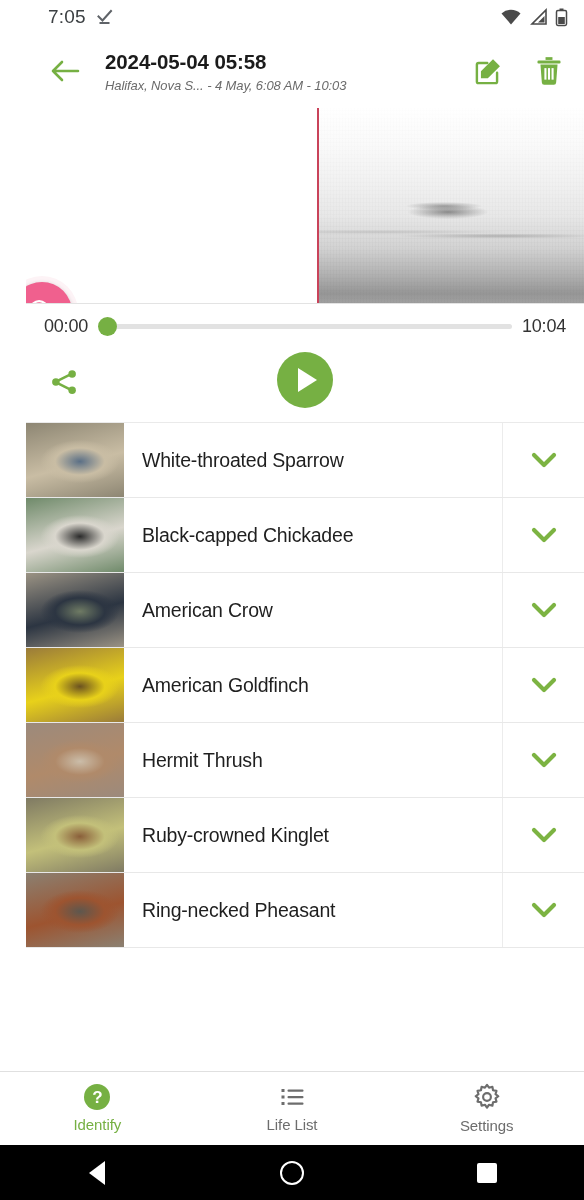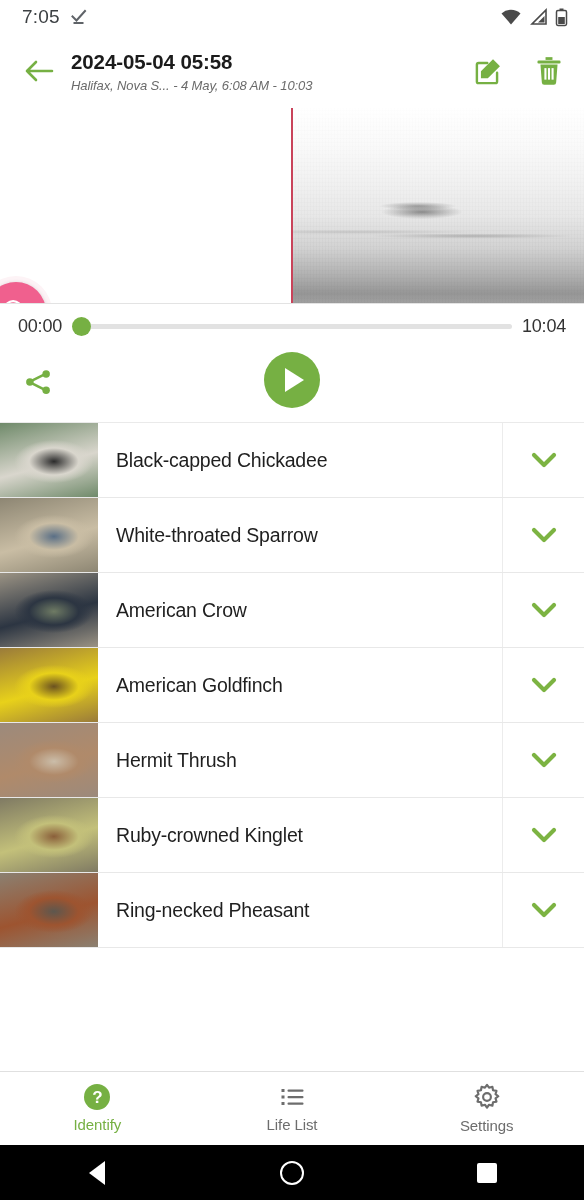--- a/index.html
+++ b/index.html
@@ -3,39 +3,39 @@
 <meta charset="utf-8">
 <style>
   * { margin:0; padding:0; box-sizing:border-box; }
   html,body { width:584px; height:1200px; }
   body {
     font-family:"Liberation Sans", sans-serif;
     background:#ffffff;
     overflow:hidden;
     -webkit-font-smoothing:antialiased;
   }
-  #app { position:relative; width:584px; height:1200px; background:#fff; }
+  #app { position:relative; width:584px; height:1200px; background:#fff;padding-left:26px; }
 
   
   .statusbar {
     height:34px; display:flex; align-items:center;
     justify-content:space-between; padding:0 16px 0 22px;
     background:#fff;
   }
   .sb-left { display:flex; align-items:center; gap:9px; }
   .sb-time { font-size:19px; color:#3c4043; letter-spacing:.2px; }
   .sb-right { display:flex; align-items:center; gap:7px; }
 
   
   .appbar {
     height:74px; display:flex; align-items:center;
     padding:0 18px 0 14px; background:#fff;
   }
   .back-btn { width:50px; height:50px; display:flex; align-items:center; justify-content:center; }
-  .titles { flex:1; margin-left:7px; }
+  .titles { flex:1; margin-left:15px; }
   .title-main { font-size:20.5px; font-weight:bold; color:#1b1b1b; letter-spacing:-.1px; }
   .title-sub { font-size:13px; color:#6b6b6b; margin-top:4px; letter-spacing:-.1px;font-style:italic; }
   .appbar-actions { display:flex; align-items:center; gap:26px; }
   .act-btn { width:34px; height:34px; display:flex; align-items:center; justify-content:center; }
 
   
   .spectro-wrap {
     position:relative; height:196px; width:584px;
     background:#fff; overflow:hidden;
     border-bottom:1px solid #e3e3e3;
@@ -224,34 +224,34 @@
         </svg>
       </div>
       <div class="play-btn">
         <div class="play-tri"></div>
       </div>
     </div>
   </div>
 
   <div class="list" id="bird-list">
       <div class="row">
+        <div class="thumb" style="background: radial-gradient(55px 30px at 55% 52%, rgb(90, 111, 134) 0%, rgb(201, 189, 164) 45%, rgba(0, 0, 0, 0) 72%), linear-gradient(165deg, rgb(141, 134, 115) 0%, rgb(201, 189, 164) 55%, rgb(141, 134, 115) 100%);"></div>
+        <div class="row-name">
+          <span>White-throated Sparrow</span>
+        </div>
+        <div class="chev-cell">
+          <svg width="30" height="22" viewBox="0 0 30 22">
+            <path d="M5 6 L15 16 L25 6" stroke="#7cb342" stroke-width="4.2" fill="none" stroke-linecap="round" stroke-linejoin="round"></path>
+          </svg>
+        </div>
+      </div>
+      <div class="row">
         <div class="thumb" style="background: radial-gradient(55px 30px at 55% 52%, rgb(43, 43, 43) 0%, rgb(217, 214, 205) 45%, rgba(0, 0, 0, 0) 72%), linear-gradient(165deg, rgb(111, 138, 106) 0%, rgb(217, 214, 205) 55%, rgb(111, 138, 106) 100%);"></div>
         <div class="row-name">
           <span>Black-capped Chickadee</span>
-        </div>
-        <div class="chev-cell">
-          <svg width="30" height="22" viewBox="0 0 30 22">
-            <path d="M5 6 L15 16 L25 6" stroke="#7cb342" stroke-width="4.2" fill="none" stroke-linecap="round" stroke-linejoin="round"></path>
-          </svg>
-        </div>
-      </div>
-      <div class="row">
-        <div class="thumb" style="background: radial-gradient(55px 30px at 55% 52%, rgb(90, 111, 134) 0%, rgb(201, 189, 164) 45%, rgba(0, 0, 0, 0) 72%), linear-gradient(165deg, rgb(141, 134, 115) 0%, rgb(201, 189, 164) 55%, rgb(141, 134, 115) 100%);"></div>
-        <div class="row-name">
-          <span>White-throated Sparrow</span>
         </div>
         <div class="chev-cell">
           <svg width="30" height="22" viewBox="0 0 30 22">
             <path d="M5 6 L15 16 L25 6" stroke="#7cb342" stroke-width="4.2" fill="none" stroke-linecap="round" stroke-linejoin="round"></path>
           </svg>
         </div>
       </div>
       <div class="row">
         <div class="thumb" style="background: radial-gradient(55px 30px at 55% 52%, rgb(111, 123, 100) 0%, rgb(44, 53, 66) 45%, rgba(0, 0, 0, 0) 72%), linear-gradient(165deg, rgb(155, 147, 132) 0%, rgb(44, 53, 66) 55%, rgb(155, 147, 132) 100%);"></div>
         <div class="row-name">

